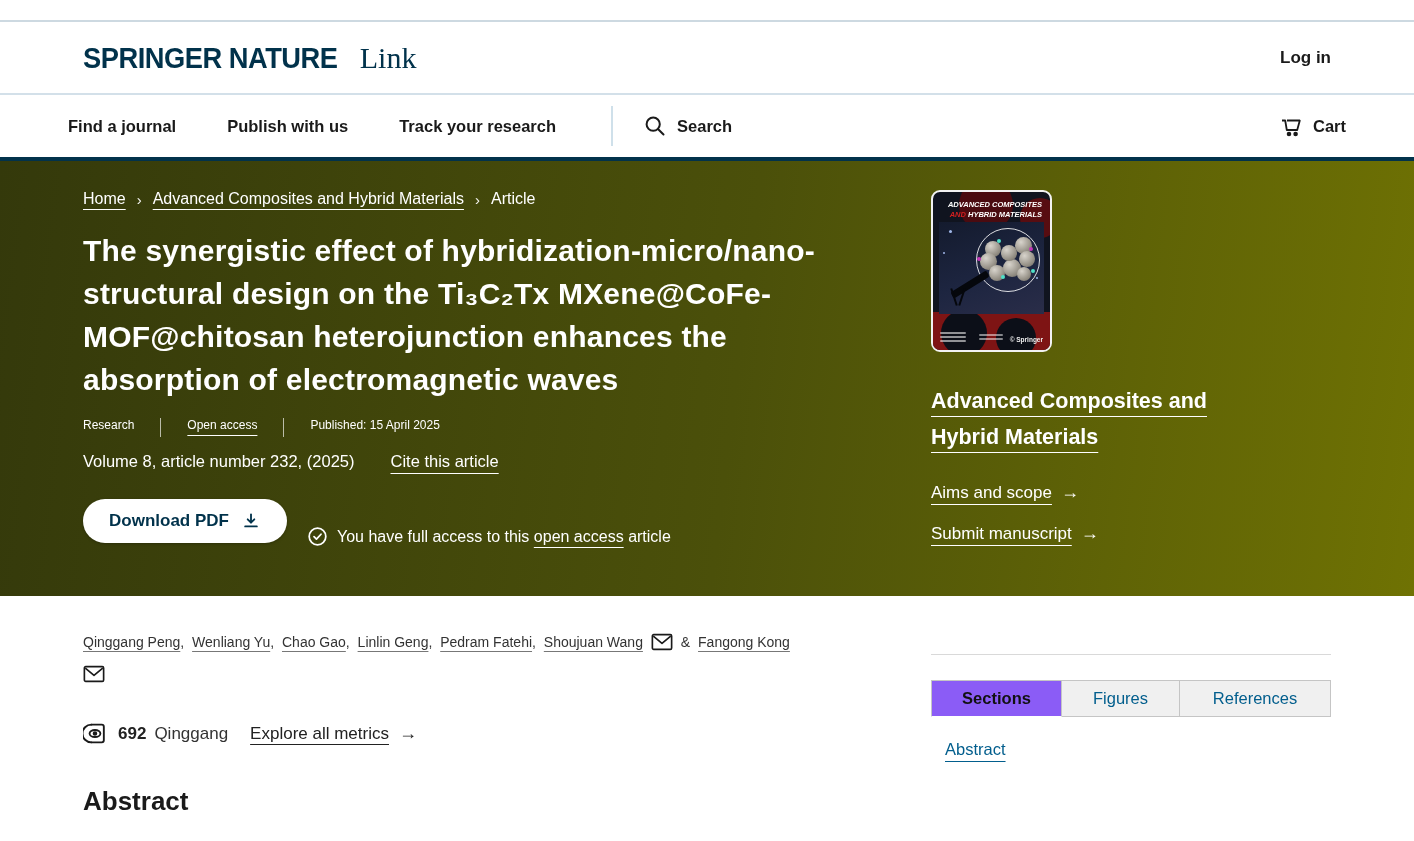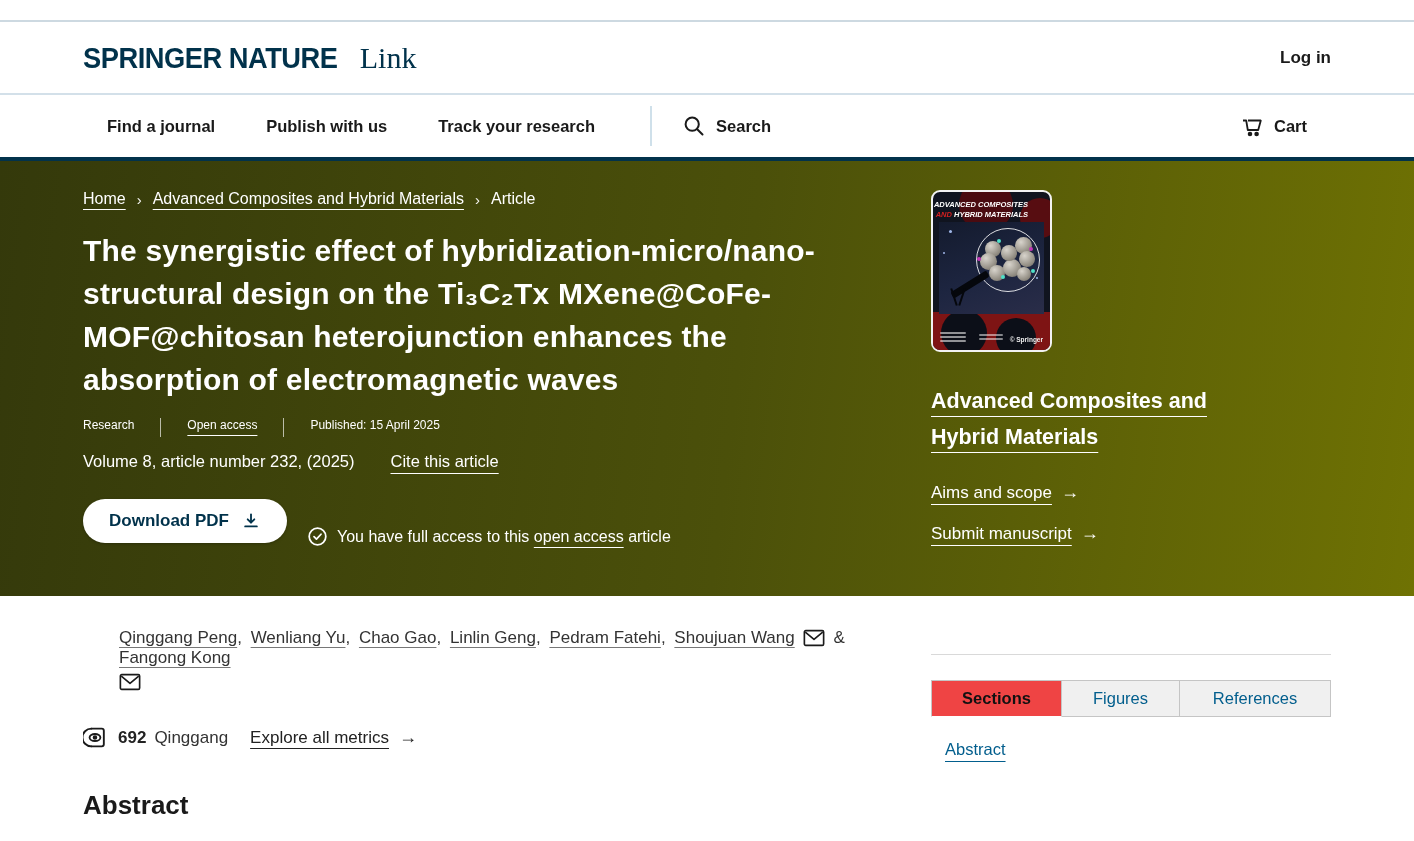--- a/index.html
+++ b/index.html
@@ -12,21 +12,21 @@
     display: flex; align-items: center; justify-content: space-between; padding: 0 83px; }
   .logo { display: flex; align-items: baseline; gap: 10px; cursor: pointer; }
   .logo-primary { font-size: 29px; font-weight: bold; letter-spacing: -0.5px; color: #01324b;
     transform: scaleX(0.94); transform-origin: left; white-space: nowrap; }
   .logo-secondary { font-family: "Liberation Serif", "DejaVu Serif", serif; font-size: 30px;
     color: #01324b; margin-left: -4px; }
   .login-link { font-size: 17px; font-weight: bold; color: #1a1a1a; text-decoration: none; }
 
   
   .site-nav { height: 62px; background: #fff; display: flex; align-items: center;
-    padding: 0 107px; justify-content: center; }
+    padding: 0 68px; justify-content: center; }
   .nav-links { display: flex; align-items: center; gap: 51px; }
   .nav-item { font-size: 16.5px; font-weight: bold; color: #1a1a1a; text-decoration: none; }
   .nav-vdiv { width: 2px; height: 40px; background: #cfe0ea; margin: 0 30px 0 55px; }
   .nav-search { display: flex; align-items: center; gap: 10px; font-size: 16.5px;
     font-weight: bold; color: #1a1a1a; cursor: pointer; }
   .nav-cart { margin-left: auto; display: flex; align-items: center; gap: 8px;
     font-size: 16.5px; font-weight: bold; color: #1a1a1a; cursor: pointer; }
   .icon { display: inline-flex; align-items: center; justify-content: center; }
 
   
@@ -68,21 +68,21 @@
   .cover-blob1 { position: absolute; width: 54px; height: 54px; border-radius: 50%;
     background: #4a0b10; top: -14px; left: 26px; }
   .cover-blob2 { position: absolute; width: 40px; height: 40px; border-radius: 50%;
     background: #570d11; top: 6px; right: -10px; }
   .cover-band { position: absolute; left: 0; right: 0; bottom: 0; height: 38px; background: #7e1414; }
   .cover-blob3 { position: absolute; width: 46px; height: 46px; border-radius: 50%;
     background: #0c0f18; bottom: -6px; left: 8px; }
   .cover-blob4 { position: absolute; width: 40px; height: 40px; border-radius: 50%;
     background: #0c0f18; bottom: -8px; right: 14px; }
   .cover-title { position: absolute; top: 8px; left: 0; right: 0; text-align: right;
-    padding-right: 22px; font-style: italic; font-weight: bold; font-size: 7.5px;
+    padding-right: 8px; font-style: italic; font-weight: bold; font-size: 7.5px;
     color: #fff; line-height: 10px; letter-spacing: 0; }
   .cover-and { color: #d02020; }
   .cover-sky { position: absolute; top: 30px; left: 6px; right: 6px; height: 92px;
     background: linear-gradient(160deg, #141b2e 0%, #1d2540 55%, #2a2d49 100%); }
   .cover-star { position: absolute; width: 3px; height: 3px; border-radius: 50%; background: #9fb6e8; }
   .mol-circle { position: absolute; top: 6px; right: 4px; width: 64px; height: 64px;
     border: 1px solid rgba(255,255,255,0.85); border-radius: 50%; }
   .sphere { position: absolute; border-radius: 50%;
     background: radial-gradient(circle at 35% 30%, #d8d4cc, #8d887e 70%, #5f5b53); }
   .mol-dot { position: absolute; width: 4px; height: 4px; border-radius: 50%; }
@@ -107,21 +107,21 @@
   .journal-link { display: flex; align-items: center; gap: 9px; margin-top: 27px;
     color: #fff; font-size: 17px; }
   .journal-link a { color: #fff; text-decoration: underline; text-underline-offset: 6px; }
   .white-arrow { font-size: 18px; color: #fff; }
 
   
   .content { display: flex; padding: 32px 83px 0; }
   .content-left { width: 783px; margin-right: 65px; }
   .content-right { width: 400px; }
 
-  .authors-line { font-size: 17px; line-height: 20px; color: #333; margin-left: 36px; }
+  .authors-line { font-size: 14px; line-height: 28px; color: #333; }
   .authors-line a { color: #333; text-decoration: underline; text-underline-offset: 4px;
     text-decoration-color: #777; }
   .author-sep { margin-right: 4px; }
   .amp { margin: 0 4px; }
   .mail-icon { display: inline-flex; vertical-align: -4px; margin-left: 8px; cursor: pointer; }
   .authors-line2 { margin-top: 4px; }
 
   .metrics-row { margin-top: 33px; display: flex; align-items: center; font-size: 17px; }
   .metrics-count { font-weight: bold; margin-left: 10px; }
   .metrics-label { margin-left: 8px; color: #333; }
@@ -140,21 +140,21 @@
     text-decoration: none; display: inline-block; }
   .checklist-sub { margin-top: 13px; font-size: 17px; color: #222; }
   .checklist-badge { flex: 0 0 auto; width: 62px; height: 62px; border-radius: 50%;
     background: #e3f1fb; display: flex; align-items: center; justify-content: center;
     margin-left: 16px; cursor: pointer; }
   .sidebar-divider { margin-top: 26px; border: none; border-top: 1px solid #d9d9d9; }
 
   .tabs { display: flex; margin-top: 25px; }
   .tab { height: 37px; display: flex; align-items: center; justify-content: center;
     font-size: 16.5px; border: 1px solid #c5c5c5; cursor: pointer; }
-  .tab-active { background: #ef4444; color: #111; font-weight: bold; border-bottom: 1px solid #fff; }
+  .tab-active { background: #8b5cf6; color: #111; font-weight: bold; border-bottom: 1px solid #fff; }
   .tab-inactive { background: #f0f0f0; color: #025e8d; border-left: none; }
   .tab-sections { width: 131px; }
   .tab-figures { width: 118px; }
   .tab-references { width: 151px; }
 
   .section-links { padding-left: 14px; }
   .section-link { display: block; margin-top: 23px; color: #025e8d; font-size: 16.5px;
     text-decoration: underline; text-underline-offset: 6px; text-decoration-thickness: 1px; }
 </style>
 </head>

